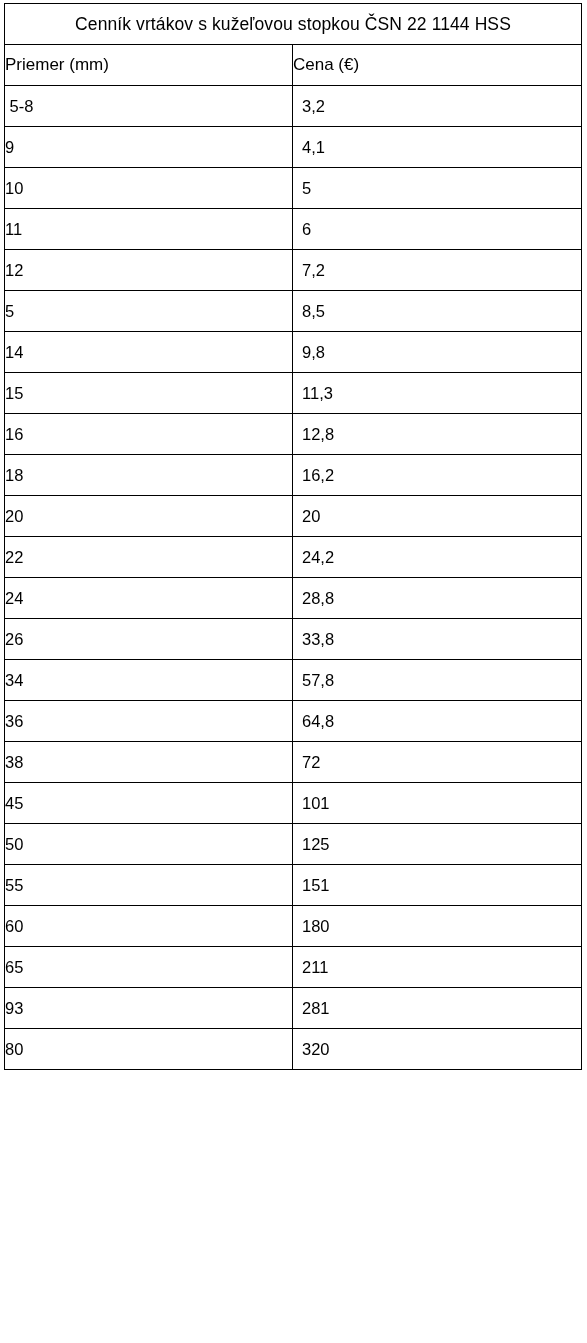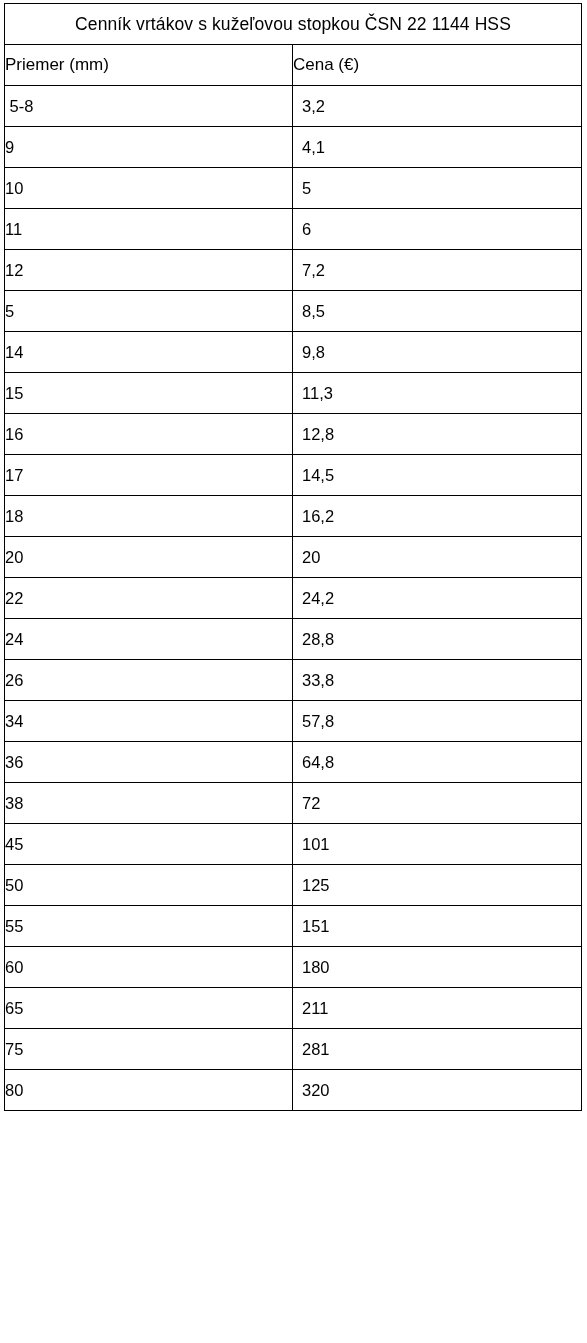--- a/index.html
+++ b/index.html
@@ -127,24 +127,20 @@
       </tr>
       <tr>
         <td class="data-cell">15</td>
         <td class="data-cell price">11,3</td>
       </tr>
       <tr>
         <td class="data-cell">16</td>
         <td class="data-cell price">12,8</td>
       </tr>
       <tr>
-        <td class="data-cell">17</td>
-        <td class="data-cell price">14,5</td>
-      </tr>
-      <tr>
         <td class="data-cell">18</td>
         <td class="data-cell price">16,2</td>
       </tr>
       <tr>
         <td class="data-cell">20</td>
         <td class="data-cell price">20</td>
       </tr>
       <tr>
         <td class="data-cell">22</td>
         <td class="data-cell price">24,2</td>
@@ -183,21 +179,21 @@
       </tr>
       <tr>
         <td class="data-cell">60</td>
         <td class="data-cell price">180</td>
       </tr>
       <tr>
         <td class="data-cell">65</td>
         <td class="data-cell price">211</td>
       </tr>
       <tr>
-        <td class="data-cell">75</td>
+        <td class="data-cell">93</td>
         <td class="data-cell price">281</td>
       </tr>
       <tr>
         <td class="data-cell">80</td>
         <td class="data-cell price">320</td>
       </tr>
 
     </tbody>
   </table>
 

